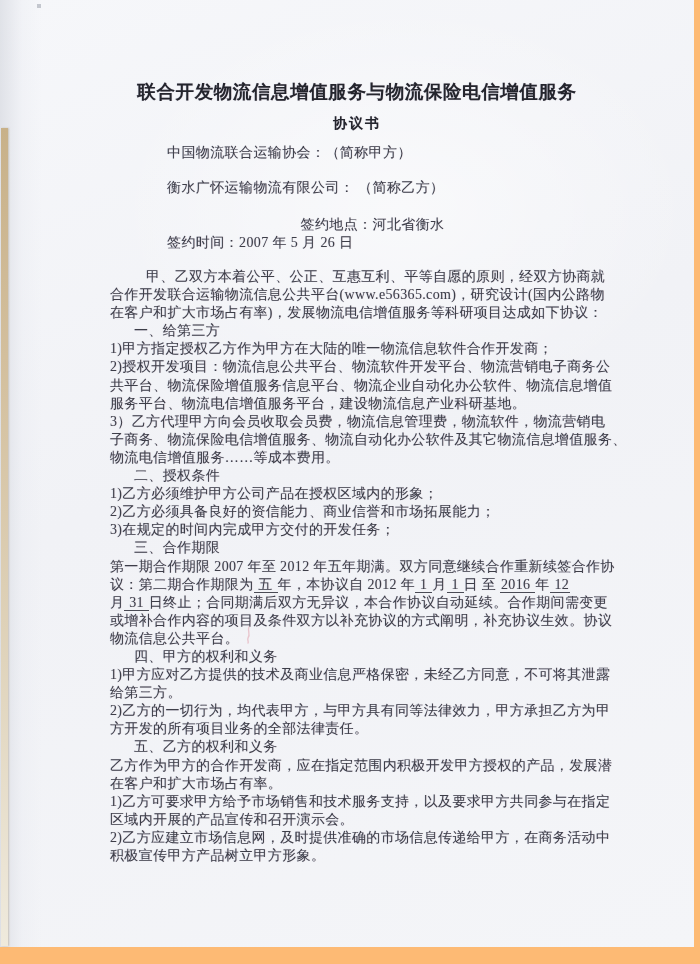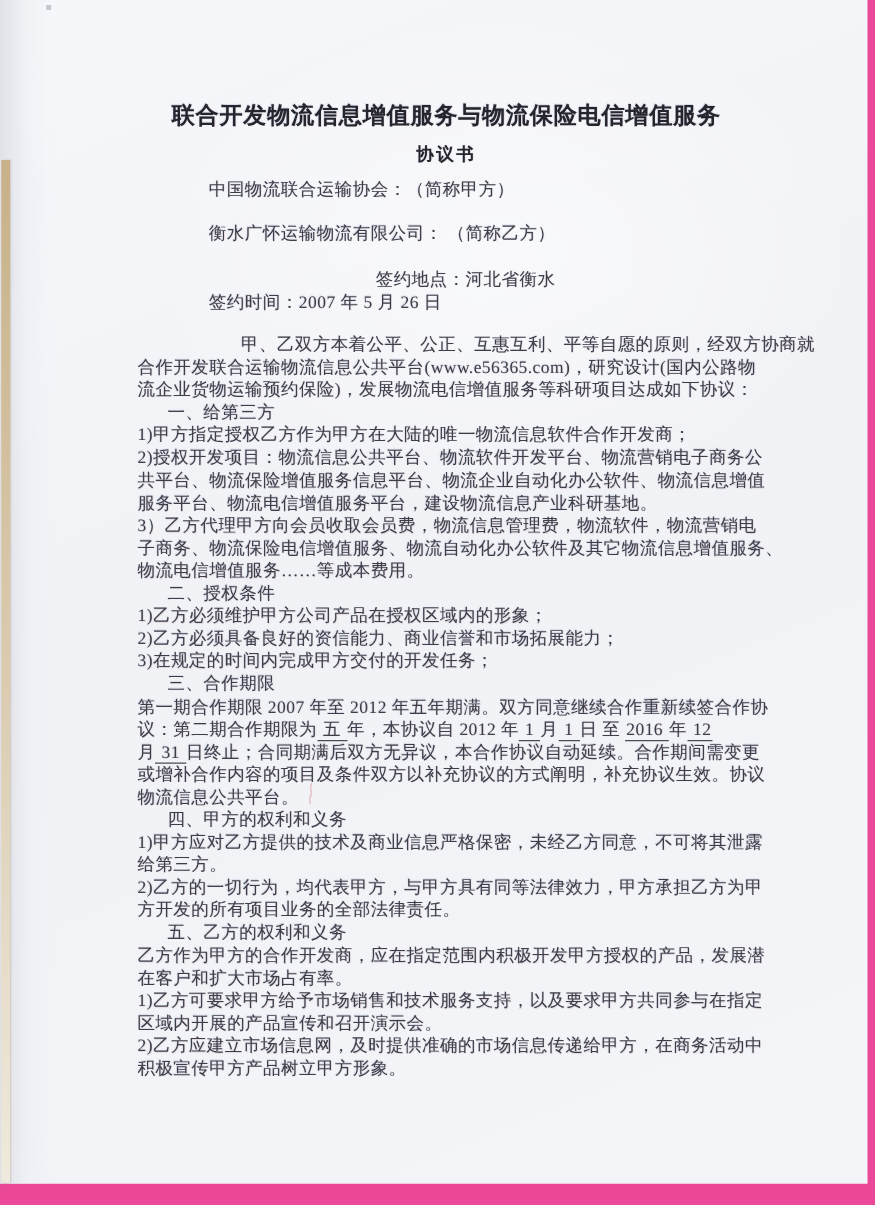--- a/index.html
+++ b/index.html
@@ -1,17 +1,17 @@
 <!DOCTYPE html>
 <html><head>
 <meta charset="utf-8">
 <style>
   html,body{margin:0;padding:0;background:#ffffff;}
   .canvas{
-    position:relative;width:700px;height:964px;background:#ec4899;overflow:hidden;
+    position:relative;width:700px;height:964px;background:#fdba74;overflow:hidden;
     font-family:"Liberation Serif","DejaVu Serif",serif;
   }
   
   .paper{
     position:absolute;left:0;top:0;width:694px;height:947px;
     background:
       radial-gradient(ellipse 420px 300px at 58% 22%, rgba(255,255,255,0.5), rgba(255,255,255,0) 70%),
       linear-gradient(158deg,#f6f7fa 0%,#f1f2f6 45%,#f4f5f8 100%);
   }
   
@@ -47,21 +47,21 @@
   .intro .p1{margin:0 0 17px 0;}
   .intro .p2{margin:0 0 19px 0;}
   .intro .p3{margin:0;text-align:right;}
   .intro .p4{margin:0;}
   .bodytext{
     position:absolute;left:110px;top:268px;width:542px;
     font-size:14px;line-height:18.1px;letter-spacing:0.35px;
   }
   .bline{white-space:nowrap;}
   .bline.in1{padding-left:24px;}
-  .bline.in2{padding-left:36px;text-align:right;}
+  .bline.in2{padding-left:36px;}
   .u{border-bottom:1px solid #4a4b55;padding:0 1px;}
 </style>
 </head>
 <body>
 
 <div class="canvas">
   <div class="paper"></div>
   <div class="edge-shade"></div>
   <div class="tan-strip"></div>
   <div class="corner-dot"></div>
@@ -72,21 +72,21 @@
   <div class="intro ink">
     <div class="p1">中国物流联合运输协会：（简称甲方）</div>
     <div class="p2">衡水广怀运输物流有限公司： （简称乙方）</div>
     <div class="p3">签约地点：河北省衡水</div>
     <div class="p4">签约时间：2007 年 5 月 26 日</div>
   </div>
 
   <div class="bodytext ink">
       <div class="bline in2"><span>甲、乙双方本着公平、公正、互惠互利、平等自愿的原则，经双方协商就</span></div>
       <div class="bline"><span>合作开发联合运输物流信息公共平台(www.e56365.com)，研究设计(国内公路物</span></div>
-      <div class="bline"><span>流企业货物运输预约保险)，发展物流电信增值服务等科研项目达成如下协议：</span></div>
+      <div class="bline"><span>在客户和扩大市场占有率)，发展物流电信增值服务等科研项目达成如下协议：</span></div>
       <div class="bline in1"><span>一、给第三方</span></div>
       <div class="bline"><span>1)甲方指定授权乙方作为甲方在大陆的唯一物流信息软件合作开发商；</span></div>
       <div class="bline"><span>2)授权开发项目：物流信息公共平台、物流软件开发平台、物流营销电子商务公</span></div>
       <div class="bline"><span>共平台、物流保险增值服务信息平台、物流企业自动化办公软件、物流信息增值</span></div>
       <div class="bline"><span>服务平台、物流电信增值服务平台，建设物流信息产业科研基地。</span></div>
       <div class="bline"><span>3）乙方代理甲方向会员收取会员费，物流信息管理费，物流软件，物流营销电</span></div>
       <div class="bline"><span>子商务、物流保险电信增值服务、物流自动化办公软件及其它物流信息增值服务、</span></div>
       <div class="bline"><span>物流电信增值服务……等成本费用。</span></div>
       <div class="bline in1"><span>二、授权条件</span></div>
       <div class="bline"><span>1)乙方必须维护甲方公司产品在授权区域内的形象；</span></div>

